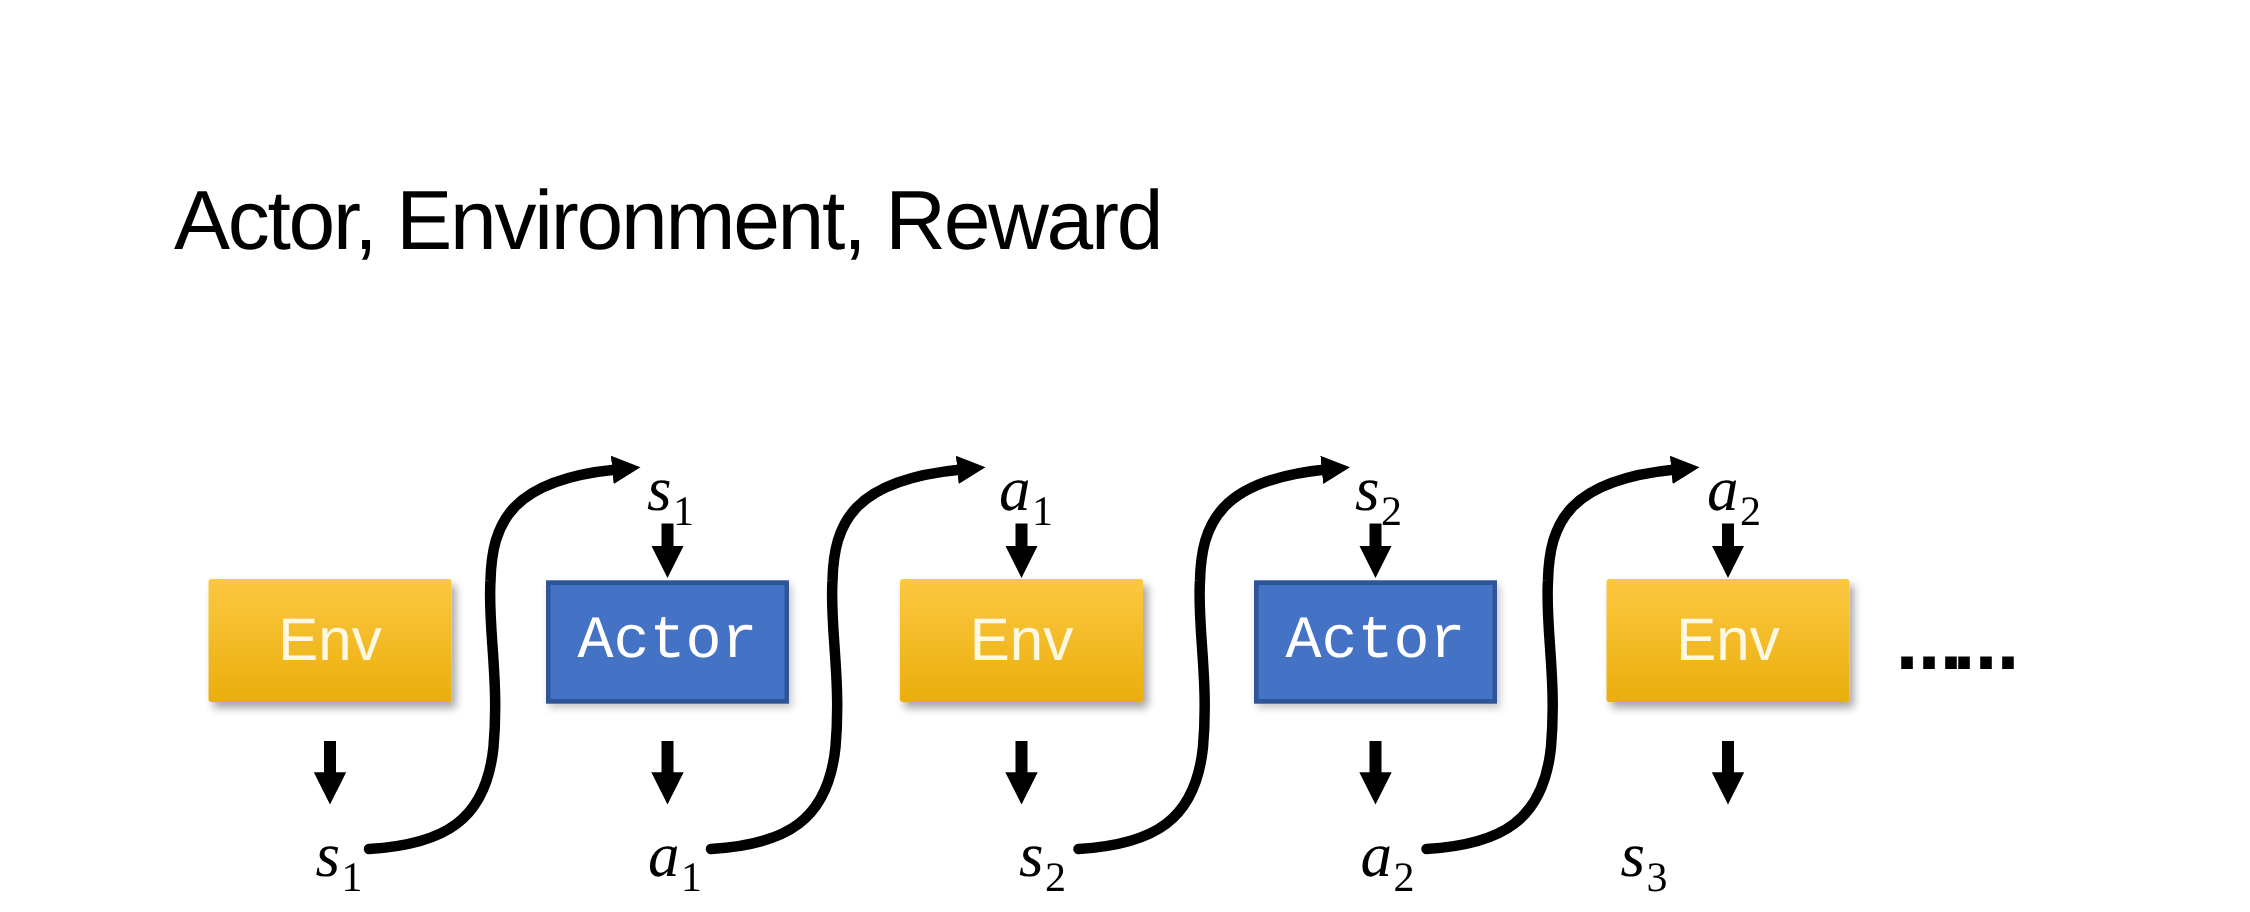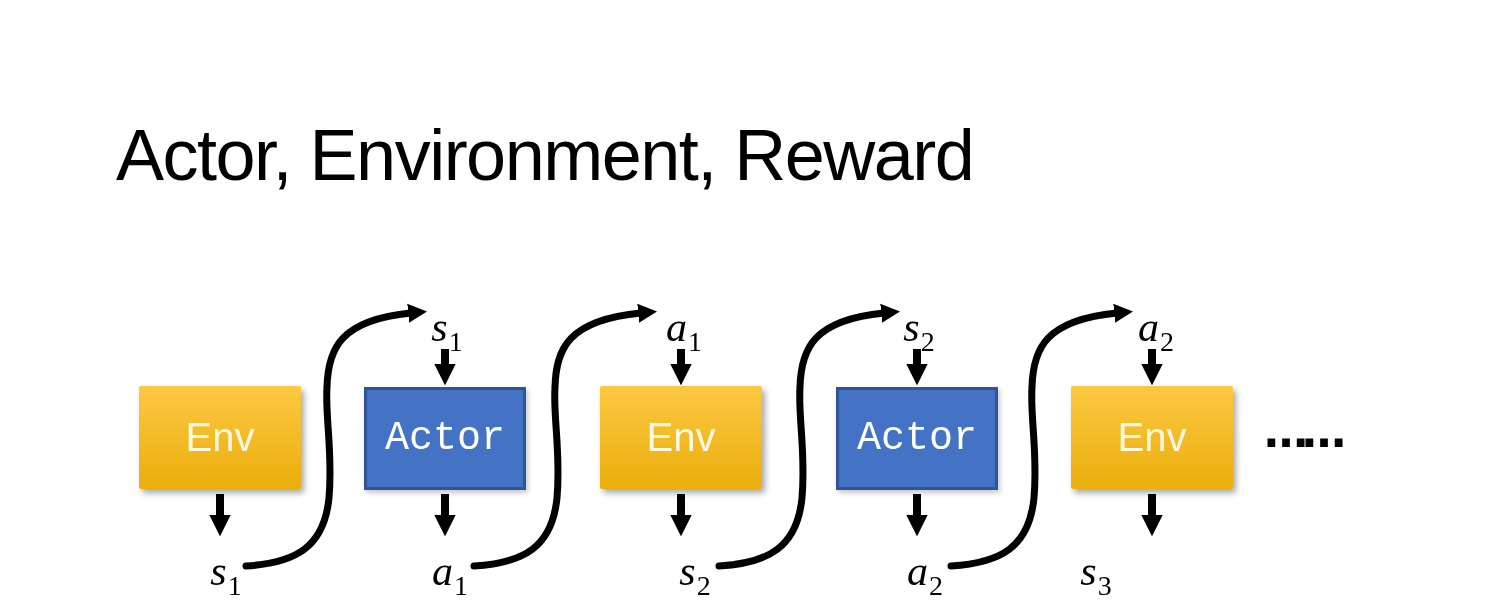--- a/index.html
+++ b/index.html
@@ -3,28 +3,28 @@
 <meta charset="utf-8">
 <style>
   html,body { margin:0; padding:0; background:#ffffff; }
   .stage {
     position:relative; width:1500px; height:608px; background:#ffffff;
     overflow:hidden; font-family:"Liberation Sans", sans-serif;
   }
   .slide-title {
     position:absolute; left:116px; top:114px; margin:0;
     font-family:"Liberation Sans", sans-serif;
-    font-size:72px; font-weight:300; letter-spacing:-1.5px;
+    font-size:56px; font-weight:300; letter-spacing:-1.5px;
     color:var(--title_color,#000); white-space:nowrap;
   }
   .arrows { position:absolute; left:0; top:0; }
   .shaft  { stroke:var(--arrow,#000); stroke-width:8; }
   .curve  { stroke:var(--arrow,#000); stroke-width:7; fill:none; stroke-linecap:round; }
   .box {
-    position:absolute; width:162px; height:103px; box-sizing:border-box;
+    position:absolute; width:162px; height:82px; box-sizing:border-box;
     display:flex; align-items:center; justify-content:center;
     font-size:40px; white-space:nowrap;
   }
   .box.env {
     background:linear-gradient(180deg, var(--env_top,#FCC841), var(--env_bottom,#EAAE0C));
     color:var(--env_text,#FFF9E3);
     border-radius:2px;
     box-shadow:3px 4px 6px rgba(0,0,0,0.35);
   }
   .box.actor {

